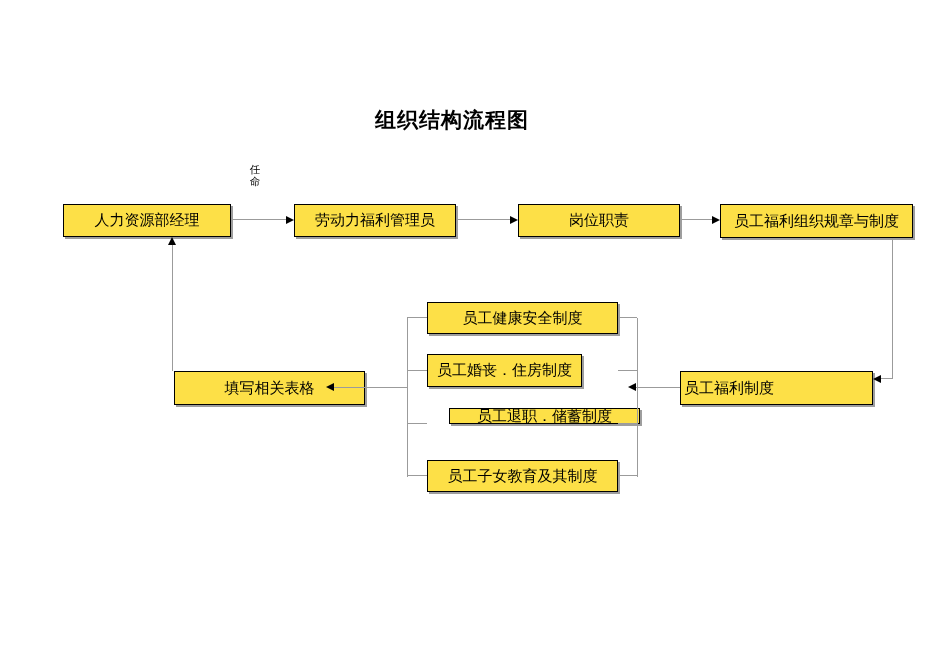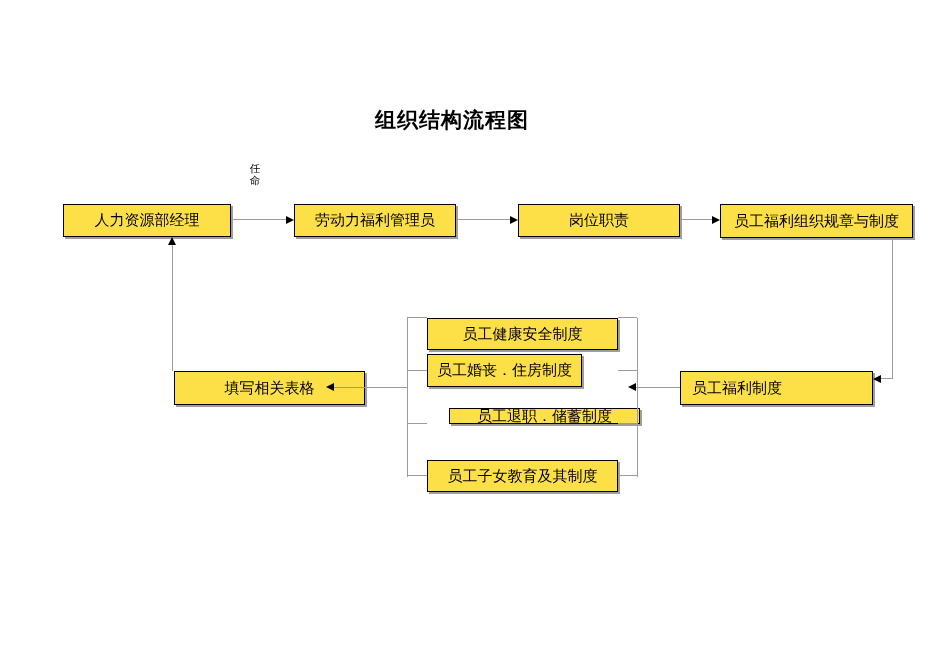--- a/index.html
+++ b/index.html
@@ -1,20 +1,20 @@
 <!DOCTYPE html>
 <html><head>
 <meta charset="utf-8">
 <style>
   html,body{margin:0;padding:0;background:#ffffff;}
   .canvas{
     position:relative;
     width:950px;height:672px;
     background:#ffffff;
-    font-family:Liberation Serif, serif;
+    font-family:Liberation Sans, sans-serif;
     color:#000;
     overflow:hidden;
   }
   .diagram-title{
     position:absolute;
     top:106px;left:0;width:904px;
     text-align:center;
     font-size:21px;
     font-weight:bold;
     letter-spacing:1px;
@@ -24,21 +24,21 @@
     box-sizing:border-box;
     border:1.5px solid #000;
     background:#fde047;
     box-shadow:2px 2px 0 #9e9e9e;
     display:flex;
     align-items:center;
     justify-content:center;
     font-size:15px;
     white-space:nowrap;
   }
-  .node.align-left{justify-content:flex-start;padding-left:11px;}
+  .node.align-left{justify-content:flex-start;padding-left:3px;}
   .edge-label{
     position:absolute;
     font-size:10.5px;
     line-height:12px;
     width:14px;
     word-break:break-all;
     text-align:center;
   }
   .hline{position:absolute;height:1px;background:#9b9b9b;}
   .vline{position:absolute;width:1px;background:#9b9b9b;}
@@ -54,21 +54,21 @@
 
   <div class="diagram-title">组织结构流程图</div>
 
   <div class="edge-label" style="left:248px;top:163px;">任命</div>
 
   <div class="node" style="left:63px;top:204px;width:168px;height:33px;">人力资源部经理</div>
   <div class="node" style="left:294px;top:204px;width:162px;height:33px;">劳动力福利管理员</div>
   <div class="node" style="left:518px;top:204px;width:162px;height:33px;">岗位职责</div>
   <div class="node" style="left:720px;top:204px;width:193px;height:34px;">员工福利组织规章与制度</div>
 
-  <div class="node" style="left:427px;top:302px;width:191px;height:32px;margin-top:16px;">员工健康安全制度</div>
+  <div class="node" style="left:427px;top:302px;width:191px;height:32px;">员工健康安全制度</div>
   <div class="node" style="left:427px;top:354px;width:155px;height:33px;">员工婚丧．住房制度</div>
   <div class="node" style="left:449px;top:408px;width:191px;height:16px;">员工退职．储蓄制度</div>
   <div class="node" style="left:427px;top:460px;width:191px;height:32px;">员工子女教育及其制度</div>
 
   <div class="node" style="left:132px;top:371px;width:191px;height:34px;margin-left:42px;">填写相关表格</div>
   <div class="node align-left" style="left:680px;top:371px;width:193px;height:34px;">员工福利制度</div>
 
   <div class="hline" style="left:231px;top:219px;width:56px;"></div>
   <div class="arr arr-right" style="left:286px;top:216px;"></div>
 

